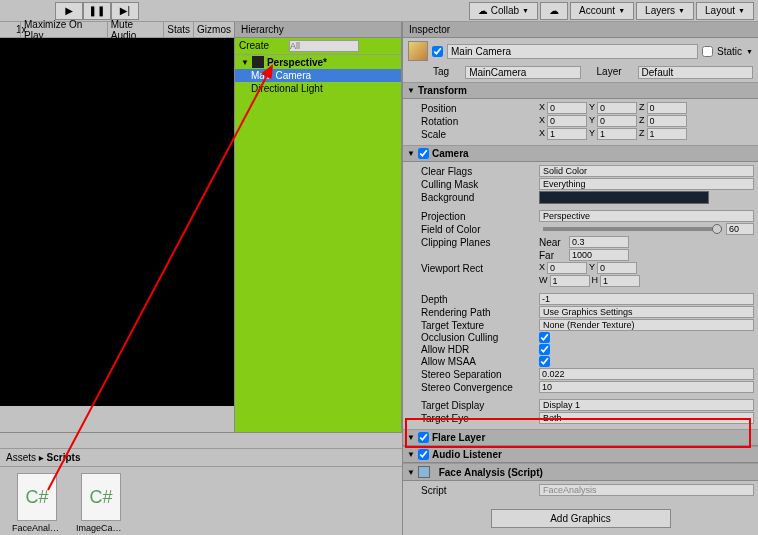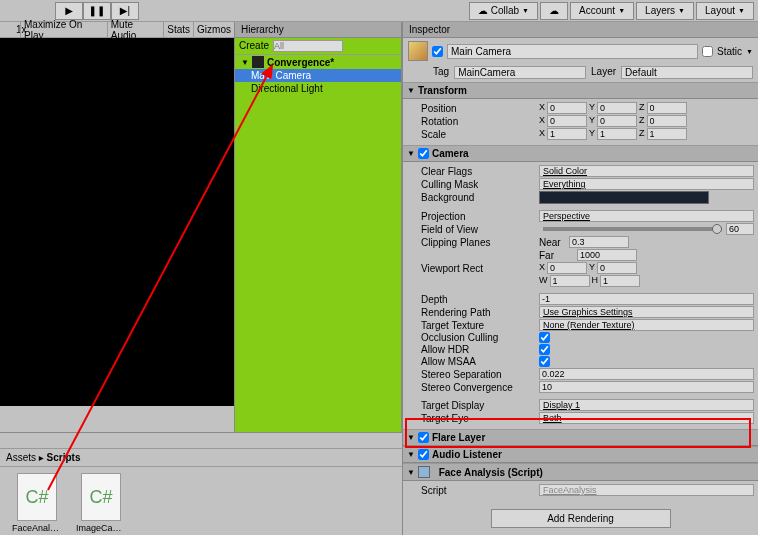--- a/index.html
+++ b/index.html
@@ -9,42 +9,42 @@
 .transport button { width: 28px; height: 18px; background: #d8d8d8; border: 1px solid #888; display: flex; align-items: center; justify-content: center; cursor: pointer; }
 .right-tools { margin-left: auto; display: flex; gap: 2px; margin-right: 4px; }
 .right-tools .btn { height: 18px; padding: 0 8px; background: #d8d8d8; border: 1px solid #888; display: flex; align-items: center; gap: 3px; cursor: pointer; }
 .dd-arrow { font-size: 7px; }
 .sub-toolbar { position: absolute; top: 22px; left: 0; width: 234px; height: 16px; background: #c2c2c2; display: flex; align-items: center; font-size: 9px; border-bottom: 1px solid #999; }
 .sub-toolbar .st-item { padding: 0 3px; border-left: 1px solid #999; height: 100%; display: flex; align-items: center; cursor: pointer; }
 .viewport { position: absolute; top: 38px; left: 0; width: 234px; height: 368px; background: #000; }
 .hierarchy { position: absolute; top: 22px; left: 234px; width: 168px; height: 410px; background: #84cc16; border-left: 1px solid #888; border-right: 1px solid #888; }
 .panel-tab { background: #a8a8a8; padding: 2px 6px; border-bottom: 1px solid #888; font-size: 10px; }
 .panel-sub { padding: 2px 4px; display: flex; gap: 4px; border-bottom: 1px solid #999; font-size: 9px; }
-.panel-sub input { width: 70px; height: 12px; font-size: 9px; border: 1px solid #999; background: #ddd; }
+.panel-sub input { width: 70px; height: 12px; font-size: 9px; border: 1px solid #999; background: #ddd; margin-left: 16px; }
 .h-item { padding: 1px 4px 1px 16px; font-size: 10px; cursor: pointer; }
 .h-item.root { padding-left: 6px; display: flex; align-items: center; gap: 3px; }
 .h-item.sel { background: #3e7ed8; color: #fff; }
 .unity-icon { width: 12px; height: 12px; background: #222; display: inline-block; }
 .inspector { position: absolute; top: 22px; left: 402px; width: 356px; height: 513px; background: #c2c2c2; border-left: 1px solid #888; overflow-y: auto; }
 .insp-head { padding: 3px 5px; display: flex; align-items: center; gap: 4px; }
 .go-icon { width: 20px; height: 20px; background: linear-gradient(135deg,#e8d070,#c08040); border: 1px solid #888; }
 .insp-name { flex: 1; background: #ddd; border: 1px solid #999; padding: 1px 3px; font-size: 10px; }
-.tag-row { display: flex; padding: 2px 5px 3px 30px; gap: 5px; font-size: 9px; }
+.tag-row { display: flex; padding: 2px 5px 3px 30px; gap: 16px; font-size: 9px; }
 .tag-row .dd { background: #ddd; border: 1px solid #999; padding: 0 12px 0 3px; flex: 1; position: relative; }
 .comp-header { background: #adadad; padding: 2px 4px; display: flex; align-items: center; gap: 3px; border-top: 1px solid #999; border-bottom: 1px solid #888; font-size: 10px; }
 .fold { font-size: 8px; cursor: pointer; }
 .comp-body { padding: 2px 4px 4px 18px; }
 .prop-row { display: flex; align-items: center; margin: 1px 0; font-size: 9px; }
 .prop-label { width: 118px; }
 .xyz { display: flex; gap: 2px; flex: 1; }
 .xyz span { font-size: 9px; }
 .xyz input, .num-input, .dd-field { background: #ddd; border: 1px solid #999; font-size: 9px; padding: 0 2px; }
 .xyz input { width: 40px; }
 .num-input { width: 60px; }
-.dd-field { flex: 1; padding: 0 16px 0 3px; text-decoration: underline; }
+.dd-field { flex: 1; padding: 0 16px 0 3px; }
 .color-swatch { width: 170px; height: 13px; background: #192230; border: 1px solid #666; }
 .slider-track { flex: 1; height: 4px; background: #888; position: relative; margin: 0 4px; }
 .slider-thumb { position: absolute; right: 0; top: -3px; width: 10px; height: 10px; background: #ccc; border: 1px solid #666; border-radius: 50%; }
 .chk { width: 11px; height: 11px; }
 .add-comp-btn { display: block; margin: 8px auto; width: 180px; padding: 3px; background: #d8d8d8; border: 1px solid #888; cursor: pointer; font-size: 10px; }
 .project-panel { position: absolute; top: 432px; left: 0; width: 402px; height: 103px; background: #c2c2c2; border-top: 1px solid #888; }
 .proj-tb { height: 16px; border-bottom: 1px solid #999; }
 .breadcrumb { padding: 3px 6px; font-size: 10px; border-bottom: 1px solid #999; }
 .proj-files { display: flex; gap: 14px; padding: 6px 12px; }
 .file-item { display: flex; flex-direction: column; align-items: center; width: 50px; cursor: pointer; }
@@ -98,21 +98,21 @@
 
 <div class="hierarchy">
   <div class="panel-tab">Hierarchy</div>
   <div class="panel-sub">
     <span>Create</span>
     <input placeholder="All" style="">
   </div>
   <div class="h-item root">
     <span class="fold">▼</span>
     <span class="unity-icon"></span>
-    <b>Convergence*</b>
+    <b>Perspective*</b>
   </div>
   <div class="h-item sel">Main Camera</div>
   <div class="h-item">Directional Light</div>
 </div>
 
 <div class="inspector">
   <div class="panel-tab">Inspector</div>
   <div class="insp-head">
     <div class="go-icon"></div>
     <input type="checkbox" class="chk" checked="" style="">
@@ -185,34 +185,34 @@
     <div class="prop-row">
         <div class="prop-label">Background</div>
         <div class="color-swatch"></div>
       </div>
     <div style="height:4px"></div>
     <div class="prop-row">
         <div class="prop-label">Projection</div>
         <div class="dd-field">Perspective</div>
       </div>
     <div class="prop-row">
-        <div class="prop-label">Field of View</div>
+        <div class="prop-label">Field of Color</div>
         <div class="slider-track">
           <div class="slider-thumb"></div>
         </div>
         <input class="num-input" style="width: 28px;" value="60">
       </div>
     <div class="prop-row">
         <div class="prop-label">Clipping Planes</div>
         <span style="width:30px">Near</span>
         <input class="num-input" value="0.3" style="">
       </div>
     <div class="prop-row">
         <div class="prop-label"></div>
-        <span style="width:38px">Far</span>
+        <span style="width:30px">Far</span>
         <input class="num-input" value="1000" style="">
       </div>
     <div class="prop-row">
         <div class="prop-label">Viewport Rect</div>
         <div class="xyz">
           <span>X</span>
           <input value="0" style="">
           <span>Y</span>
           <input value="0" style="">
         </div>
@@ -281,21 +281,21 @@
       <b>Audio Listener</b>
     </div>
   <div class="comp-header"><span class="fold">▼</span><span style="width:12px;height:12px;background:#8ab4d8;border:1px solid #666;"></span>&nbsp;<b>Face Analysis (Script)</b></div>
   <div class="comp-body">
     <div class="prop-row">
         <div class="prop-label">Script</div>
         <div class="dd-field" style="color:#888">FaceAnalysis</div>
       </div>
   </div>
 
-  <button class="add-comp-btn">Add Rendering</button>
+  <button class="add-comp-btn">Add Graphics</button>
 </div>
 
 <div class="project-panel">
   <div class="proj-tb"></div>
   <div class="breadcrumb">
     <span>Assets</span> ▸ <b>Scripts</b>
   </div>
   <div class="proj-files">
     <div class="file-item">
       <div class="file-icon">C#</div>

